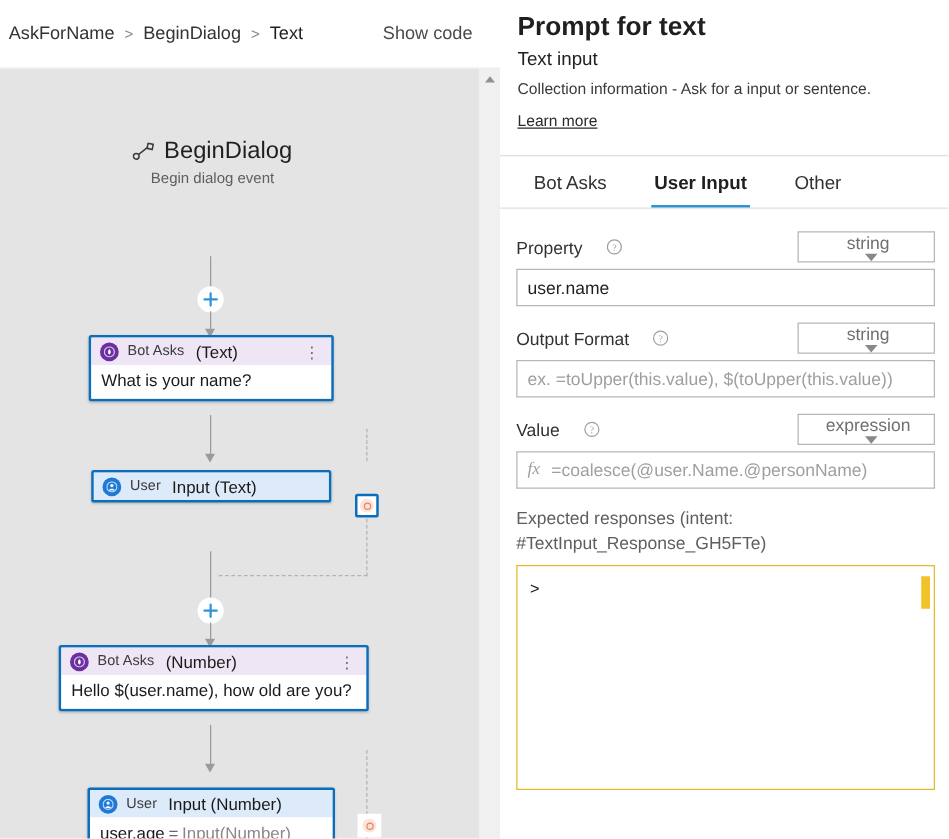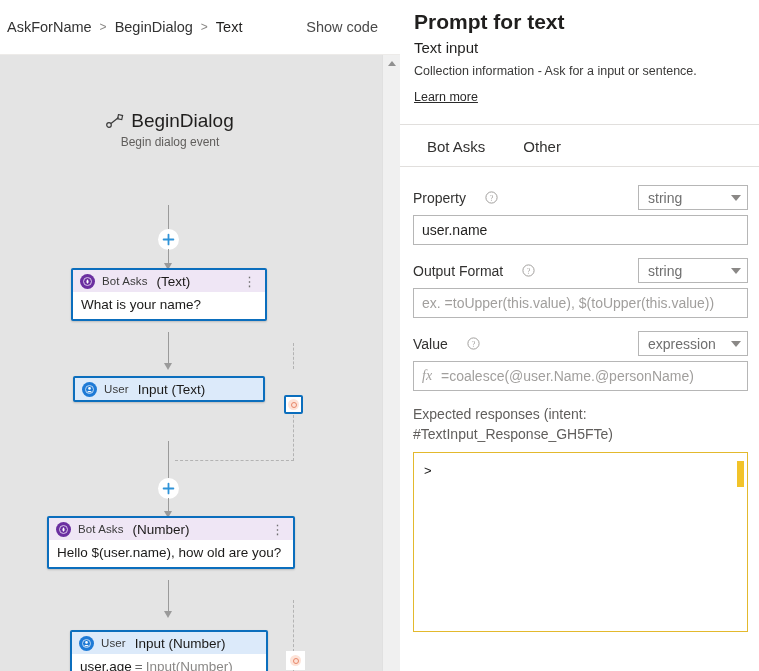--- a/index.html
+++ b/index.html
@@ -372,20 +372,21 @@
     box-sizing: border-box;
     width: 110px;
     height: 25px;
     border: 1px solid #b6b6b6;
     background: #ffffff;
     display: flex;
     align-items: center;
     padding: 0 6px 0 9px;
     font-size: 14px;
     color: #6f6f6f;
+    flex-direction: column;
   }
   .select .sel-val { flex: 1; white-space: nowrap; overflow: hidden; }
   .chev {
     width: 0; height: 0;
     margin-left: 4px;
     border-left: 5px solid transparent;
     border-right: 5px solid transparent;
     border-top: 6px solid #8a8886;
   }
 
@@ -602,20 +603,21 @@
     <div class="panel-header">
       <h1 class="panel-title">Prompt for text</h1>
       <p class="panel-subtitle">Text input</p>
       <p class="panel-desc">Collection information - Ask for a input or sentence.</p>
       <a class="learn-more" href="#">Learn more</a>
     </div>
     <div class="panel-divider"></div>
 
     <div class="tabs">
       <div class="tab">Bot Asks</div>
+      <div class="tab active">User Input</div>
       <div class="tab">Other</div>
     </div>
 
     <div class="form">
 
       <div class="field-row">
         <span class="field-label">
           <span>Property</span>
           <span class="info-icon">
             <svg width="13" height="13" viewBox="0 0 13 13">

